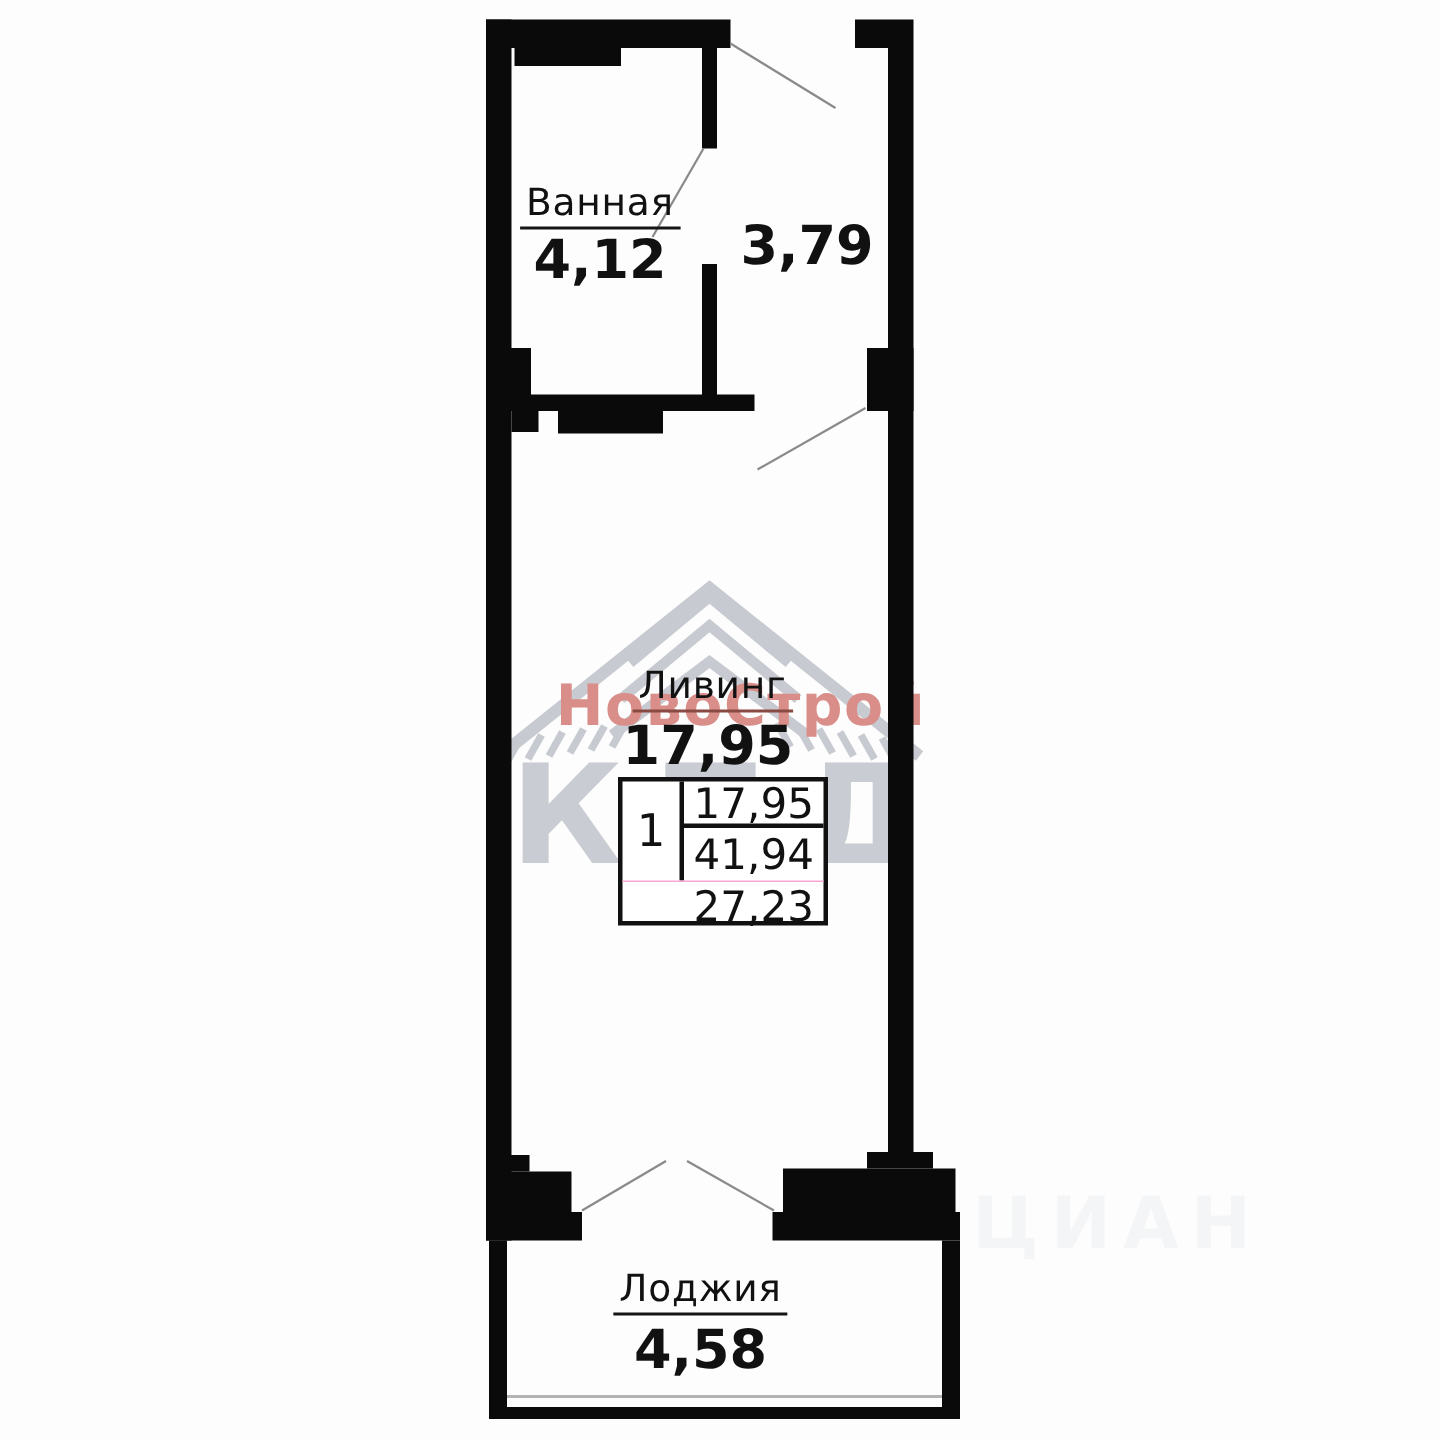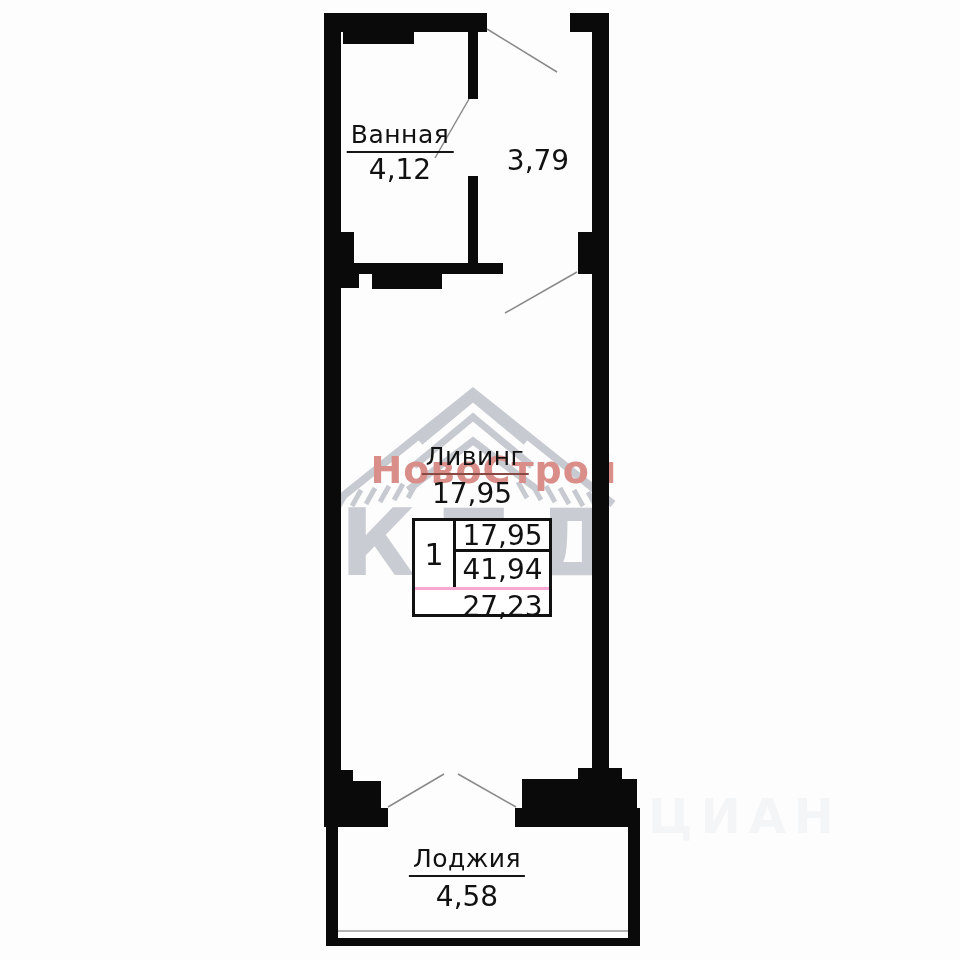--- a/index.html
+++ b/index.html
@@ -13,34 +13,34 @@
   #walls-layer{z-index:2;}
   #lines-layer{z-index:3;pointer-events:none;}
   #text-layer{z-index:4;}
   
   .w{position:absolute;background:#0a0a0a;}
   .win-line{position:absolute;background:#b3b3b3;}
   
   .room-label{position:absolute;transform:translateX(-50%);text-align:center;white-space:nowrap;}
   .room-name{display:inline-block;font-size:25px;letter-spacing:.5px;
     border-bottom:2px solid #151515;padding:0 4px 3px 4px;line-height:1.05;}
-  .room-area{position:absolute;transform:translateX(-50%);font-size:28px;white-space:nowrap;}
+  .room-area{position:absolute;transform:translateX(-50%);font-size:36px;white-space:nowrap;font-weight:bold;}
   .maroon-underline{border-bottom-color:#8a4a44;}
   
   #info-table{
     position:absolute;left:412px;top:518px;width:140px;height:99px;background:#ffffff;
     border:3px solid #111;box-sizing:border-box;display:grid;
     grid-template-columns:41px 1fr;grid-template-rows:31px 35px 1fr;
   }
   #info-table .cell{display:flex;align-items:center;justify-content:center;
     font-size:28px;box-sizing:border-box;}
   .cell-rooms{grid-column:1;grid-row:1 / span 2;border-right:3px solid #111;font-size:30px !important;}
   .cell-liv{grid-column:2;grid-row:1;border-bottom:3px solid #111;}
   .cell-apt{grid-column:2;grid-row:2;}
-  .cell-total{grid-column:1 / span 2;grid-row:3;border-top:3px solid #f9a8d4;padding-left:41px;}
+  .cell-total{grid-column:1 / span 2;grid-row:3;border-top:1px solid #f9a8d4;padding-left:41px;}
   
   #wm-developer-name{
     position:absolute;left:478px;top:448px;transform:translateX(-50%);
     font-size:38px;font-weight:bold;letter-spacing:1px;color:#d98e89;white-space:nowrap;margin-left:16px;}
   #wm-developer-abbr{
     position:absolute;left:487px;top:498px;transform:translateX(-50%);
     font-size:92px;font-weight:bold;letter-spacing:20px;line-height:1;
     color:#c9ccd2;white-space:nowrap;}
   #wm-portal{
     position:absolute;left:648px;top:788px;font-size:48px;font-weight:bold;

